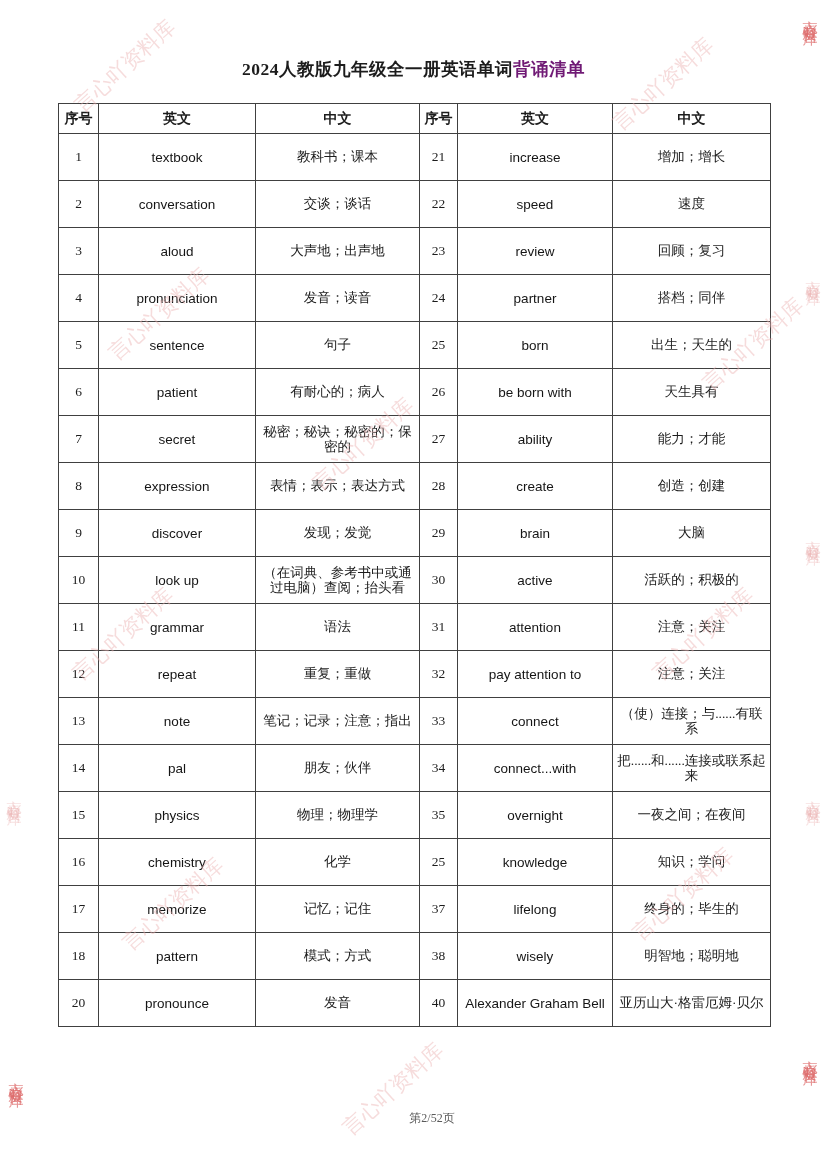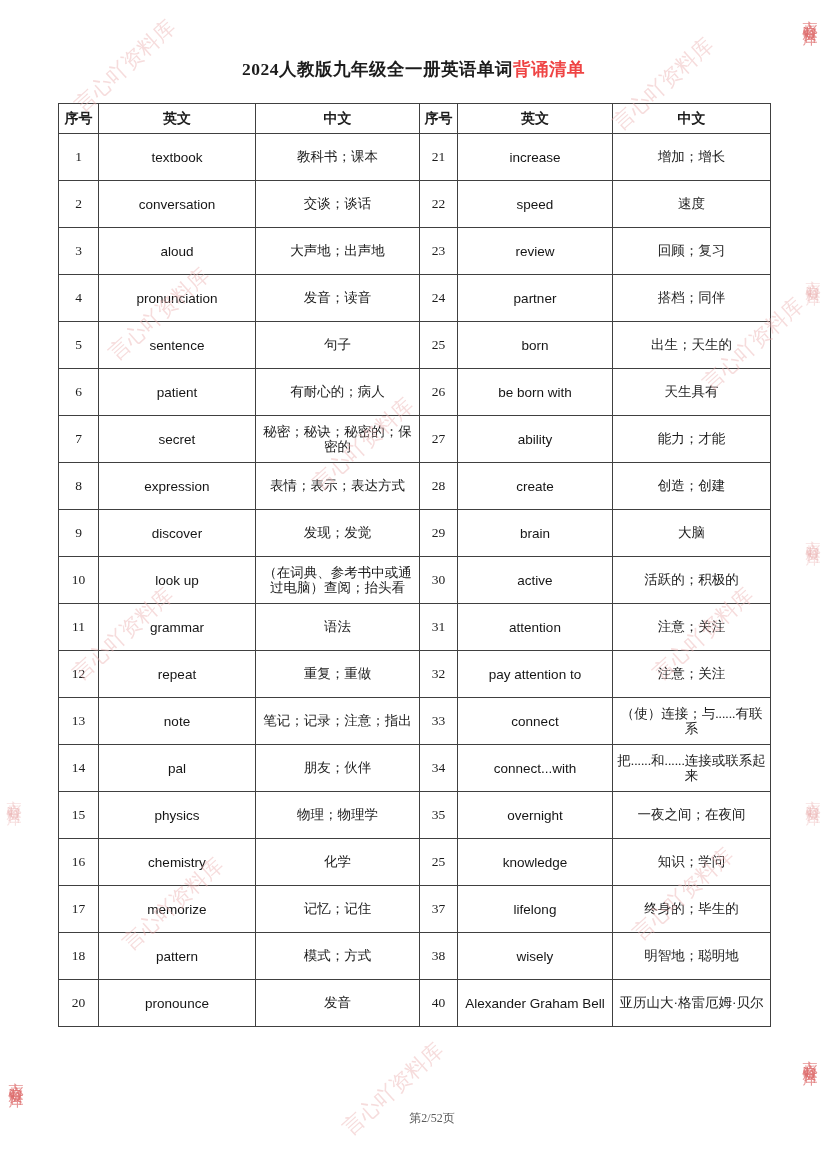--- a/index.html
+++ b/index.html
@@ -86,21 +86,21 @@
     letter-spacing: 2px;
   }
   .wm.edge.strong { color: rgba(222, 110, 110, 0.75); }
   .wm.edge.faint  { color: rgba(236, 178, 178, 0.40); }
 </style>
 </head>
 <body>
 
 <div class="page">
 
-  <div class="title"><span>2024人教版九年级全一册英语单词</span><span class="red" style="color: #ef4444;">背诵清单</span></div>
+  <div class="title"><span>2024人教版九年级全一册英语单词</span><span class="red" style="color: #701a75;">背诵清单</span></div>
 
   <table class="vocab">
     <colgroup>
       <col style="width:40px">
         <col style="width:157px">
         <col style="width:164px">
       <col style="width:38px">
         <col style="width:155px">
         <col style="width:158px">
     </colgroup>

